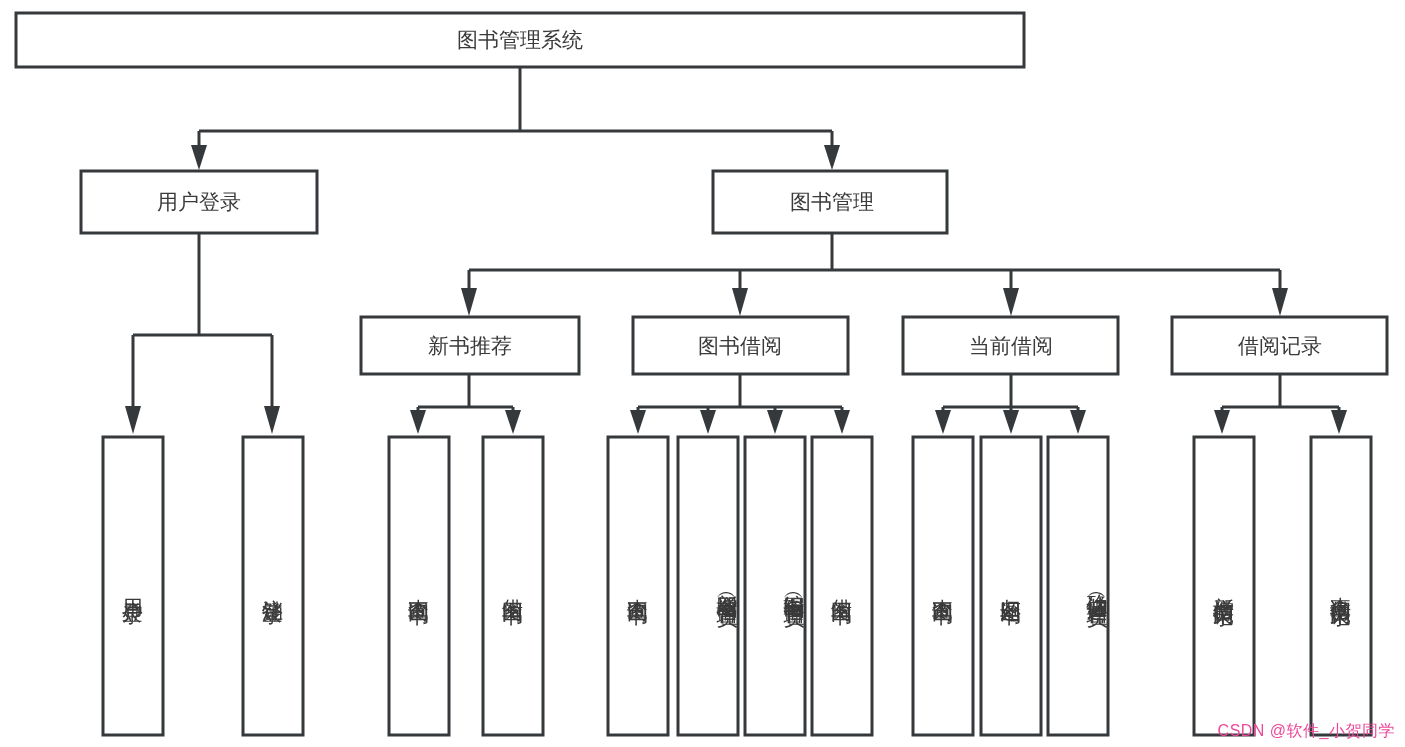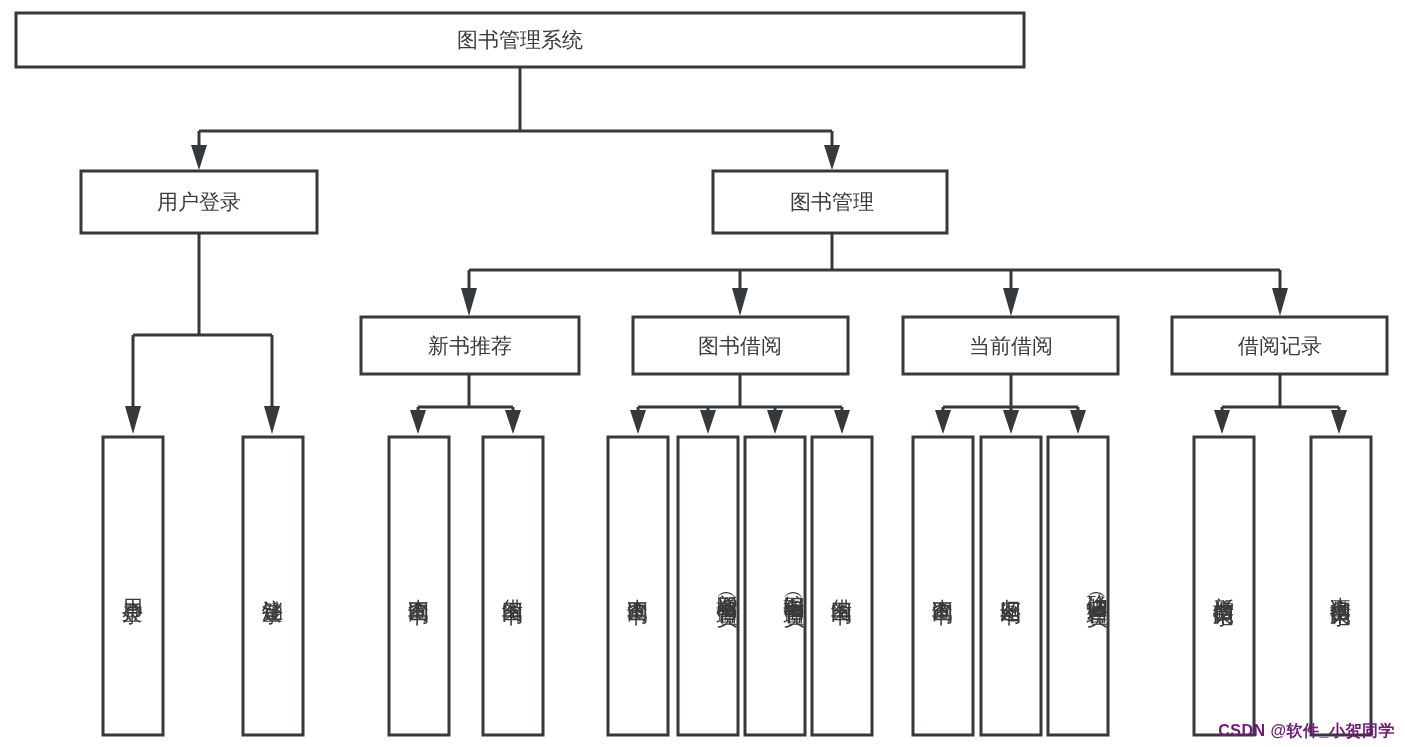--- a/index.html
+++ b/index.html
@@ -63,24 +63,23 @@
     align-items: center;
     justify-content: center;
     pointer-events: none;
   }
   .watermark {
     position: absolute;
     right: 10px;
     bottom: 5px;
     font-family: "Liberation Sans", "DejaVu Sans", sans-serif;
     font-size: 16px;
-    color: #701a75;
+    color: #ec4899;
     white-space: nowrap;
     letter-spacing: 0.5px;
-    font-weight: bold;
   }
 </style>
 </head>
 <body>
 
 <div id="diagram-root">
 
   <svg id="tree-svg" viewBox="0 0 1405 747">
     <defs>
       <g id="arrow-marker"></g>

